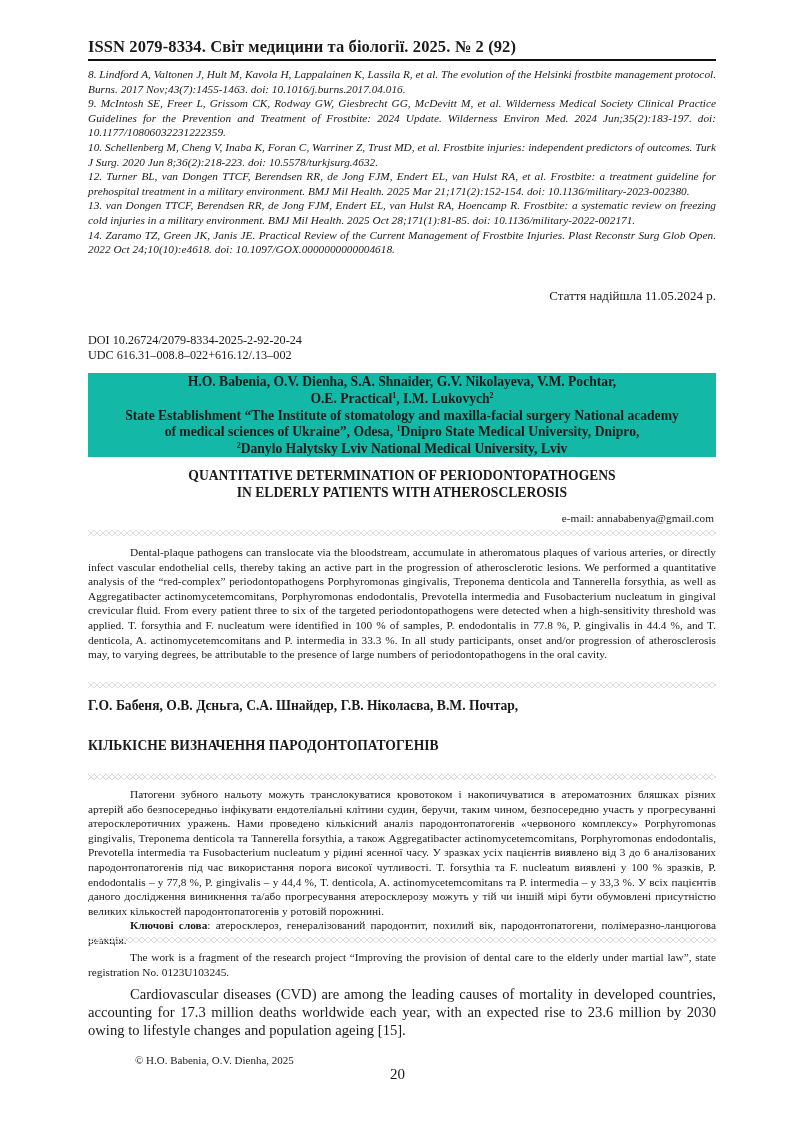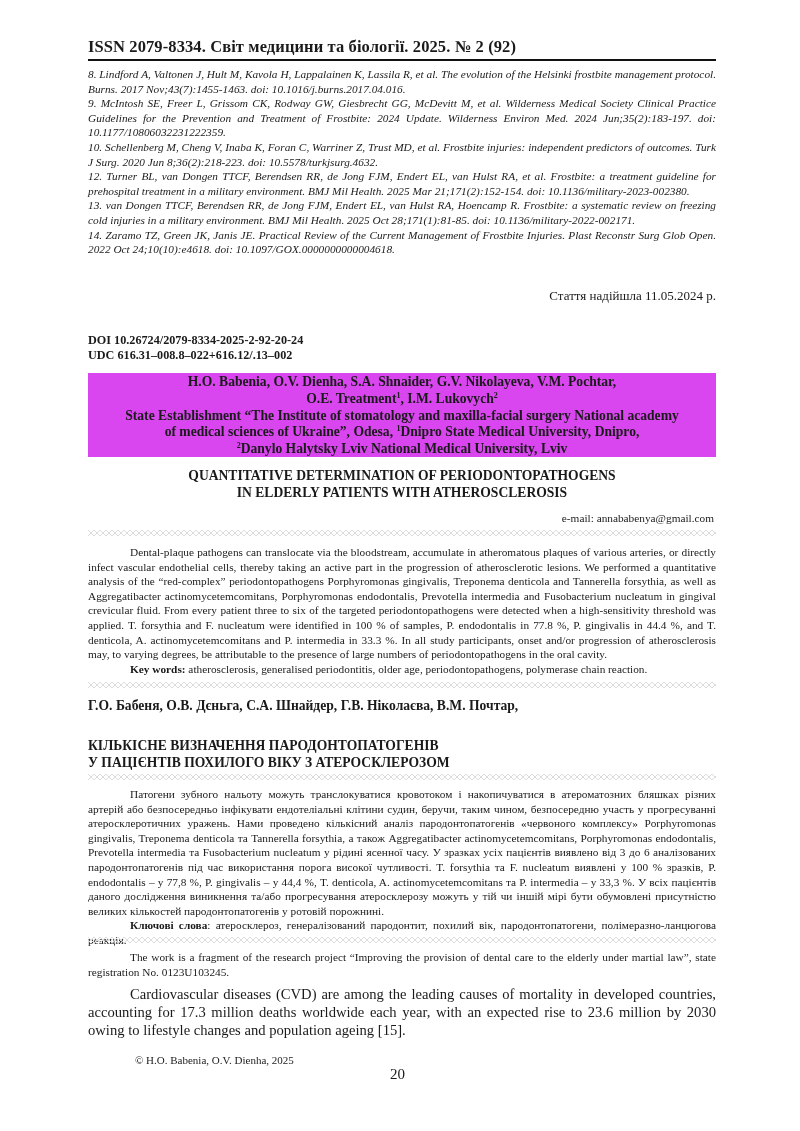--- a/index.html
+++ b/index.html
@@ -1,22 +1,22 @@
 <!DOCTYPE html>
 <html><head>
 <meta charset="utf-8">
 <style>
   html, body { margin: 0; padding: 0; background: #ffffff; }
   body { width: 800px; height: 1131px; position: relative; overflow: hidden; color: #1a1a1a; font-family: "Liberation Serif", serif; }
   .journal-header { position: absolute; top: 37px; left: 88px; width: 628px; font-weight: bold; font-size: 16.5px; border-bottom: 2.5px solid #111; padding-bottom: 2px; letter-spacing: 0.1px; }
   .refs { position: absolute; top: 67px; left: 88px; width: 628px; font-size: 11.3px; line-height: 14.6px; text-align: justify; font-style: italic; }
   .refs p { margin: 0; }
   .received { position: absolute; top: 288px; right: 84px; font-size: 13px; }
-  .doi { position: absolute; top: 333px; left: 88px; font-size: 12.2px; font-weight: bold; line-height: 15px; }
-  .affil-box { position: absolute; top: 373px; left: 88px; width: 628px; height: 84px; background: #d946ef; text-align: center; font-weight: bold; font-size: 13.6px; line-height: 16.8px; padding-top: 1px; box-sizing: border-box; }
+  .doi { position: absolute; top: 333px; left: 88px; font-size: 12.2px; font-weight: normal; line-height: 15px; }
+  .affil-box { position: absolute; top: 373px; left: 88px; width: 628px; height: 84px; background: #14b8a6; text-align: center; font-weight: bold; font-size: 13.6px; line-height: 16.8px; padding-top: 1px; box-sizing: border-box; }
   .affil-box sup { font-size: 8px; vertical-align: 5px; line-height: 0; }
   .title-en { position: absolute; top: 468px; left: 88px; width: 628px; text-align: center; font-weight: bold; font-size: 13.6px; line-height: 16.5px; }
   .email { position: absolute; top: 512px; right: 86px; font-size: 11.3px; }
   .zigzag { position: absolute; left: 88px; width: 628px; height: 6px; background-image: linear-gradient(135deg, transparent 45%, #dcdcdc 45%, #dcdcdc 55%, transparent 55%), linear-gradient(45deg, transparent 45%, #dcdcdc 45%, #dcdcdc 55%, transparent 55%); background-size: 6px 6px; background-repeat: repeat-x; }
   .abstract { position: absolute; left: 88px; width: 628px; font-size: 11.3px; line-height: 14.6px; text-align: justify; }
   .abstract p { margin: 0; }
   .indent { text-indent: 42px; }
   .kw-label { font-weight: bold; }
   .ua-authors { position: absolute; top: 697px; left: 88px; width: 628px; text-align: left; font-weight: bold; font-size: 13.6px; line-height: 17px; }
   .title-ua { position: absolute; top: 738px; left: 88px; width: 628px; font-weight: bold; font-size: 13.6px; line-height: 16.5px; }
@@ -43,49 +43,47 @@
 
 <div class="received">Стаття надійшла 11.05.2024 р.</div>
 
 <div class="doi">
   <div>DOI 10.26724/2079-8334-2025-2-92-20-24</div>
   <div>UDC 616.31–008.8–022+616.12/.13–002</div>
 </div>
 
 <div class="affil-box">
   <div>H.O. Babenia, O.V. Dienha, S.A. Shnaider, G.V. Nikolayeva, V.M. Pochtar,</div>
-  <div><span>O.E. Treatment</span><sup>1</sup><span>, I.M. Lukovych</span><sup>2</sup></div>
+  <div><span>O.E. Practical</span><sup>1</sup><span>, I.M. Lukovych</span><sup>2</sup></div>
   <div>State Establishment “The Institute of stomatology and maxilla-facial surgery National academy</div>
   <div><span>of medical sciences of Ukraine”, Odesa, </span><sup>1</sup><span>Dnipro State Medical University, Dnipro,</span></div>
   <div><sup>2</sup><span>Danylo Halytsky Lviv National Medical University, Lviv</span></div>
 </div>
 
 <div class="title-en">
   <div>QUANTITATIVE DETERMINATION OF PERIODONTOPATHOGENS</div>
   <div>IN ELDERLY PATIENTS WITH ATHEROSCLEROSIS</div>
 </div>
 
 <div class="email">e-mail: annababenya@gmail.com</div>
 
 <div class="zigzag" style="top:530px"></div>
 
 <div class="abstract" style="top:545px">
   <p class="indent">Dental-plaque pathogens can translocate via the bloodstream, accumulate in atheromatous plaques of various arteries, or directly infect vascular endothelial cells, thereby taking an active part in the progression of atherosclerotic lesions. We performed a quantitative analysis of the “red-complex” periodontopathogens Porphyromonas gingivalis, Treponema denticola and Tannerella forsythia, as well as Aggregatibacter actinomycetemcomitans, Porphyromonas endodontalis, Prevotella intermedia and Fusobacterium nucleatum in gingival crevicular fluid. From every patient three to six of the targeted periodontopathogens were detected when a high-sensitivity threshold was applied. T. forsythia and F. nucleatum were identified in 100 % of samples, P. endodontalis in 77.8 %, P. gingivalis in 44.4 %, and T. denticola, A. actinomycetemcomitans and P. intermedia in 33.3 %. In all study participants, onset and/or progression of atherosclerosis may, to varying degrees, be attributable to the presence of large numbers of periodontopathogens in the oral cavity.</p>
-  <p class="indent"><span class="kw-label">Key words:</span><span> atherosclerosis, generalised periodontitis, older age, periodontopathogens, polymerase chain reaction.</span></p>
 </div>
 
 <div class="zigzag" style="top:682px"></div>
 
 <div class="ua-authors">
   <div>Г.О. Бабеня, О.В. Дєньга, С.А. Шнайдер, Г.В. Ніколаєва, В.М. Почтар,</div>
 </div>
 
 <div class="title-ua">
   <div>КІЛЬКІСНЕ ВИЗНАЧЕННЯ ПАРОДОНТОПАТОГЕНІВ</div>
-  <div>У ПАЦІЄНТІВ ПОХИЛОГО ВІКУ З АТЕРОСКЛЕРОЗОМ</div>
 </div>
 
 <div class="zigzag" style="top:774px"></div>
 
 <div class="abstract" style="top:787px">
   <p class="indent">Патогени зубного нальоту можуть транслокуватися кровотоком і накопичуватися в атероматозних бляшках різних артерій або безпосередньо інфікувати ендотеліальні клітини судин, беручи, таким чином, безпосередню участь у прогресуванні атеросклеротичних уражень. Нами проведено кількісний аналіз пародонтопатогенів «червоного комплексу» Porphyromonas gingivalis, Treponema denticola та Tannerella forsythia, а також Aggregatibacter actinomycetemcomitans, Porphyromonas endodontalis, Prevotella intermedia та Fusobacterium nucleatum у рідині ясенної часу. У зразках усіх пацієнтів виявлено від 3 до 6 аналізованих пародонтопатогенів під час використання порога високої чутливості. T. forsythia та F. nucleatum виявлені у 100 % зразків, P. endodontalis – у 77,8 %, P. gingivalis – у 44,4 %, T. denticola, A. actinomycetemcomitans та P. intermedia – у 33,3 %. У всіх пацієнтів даного дослідження виникнення та/або прогресування атеросклерозу можуть у тій чи іншій мірі бути обумовлені присутністю великих кількостей пародонтопатогенів у ротовій порожнині.</p>
   <p class="indent"><span class="kw-label">Ключові слова</span><span>: атеросклероз, генералізований пародонтит, похилий вік, пародонтопатогени, полімеразно-ланцюгова реакція.</span></p>
 </div>
 
 <div class="zigzag" style="top:937px"></div>

